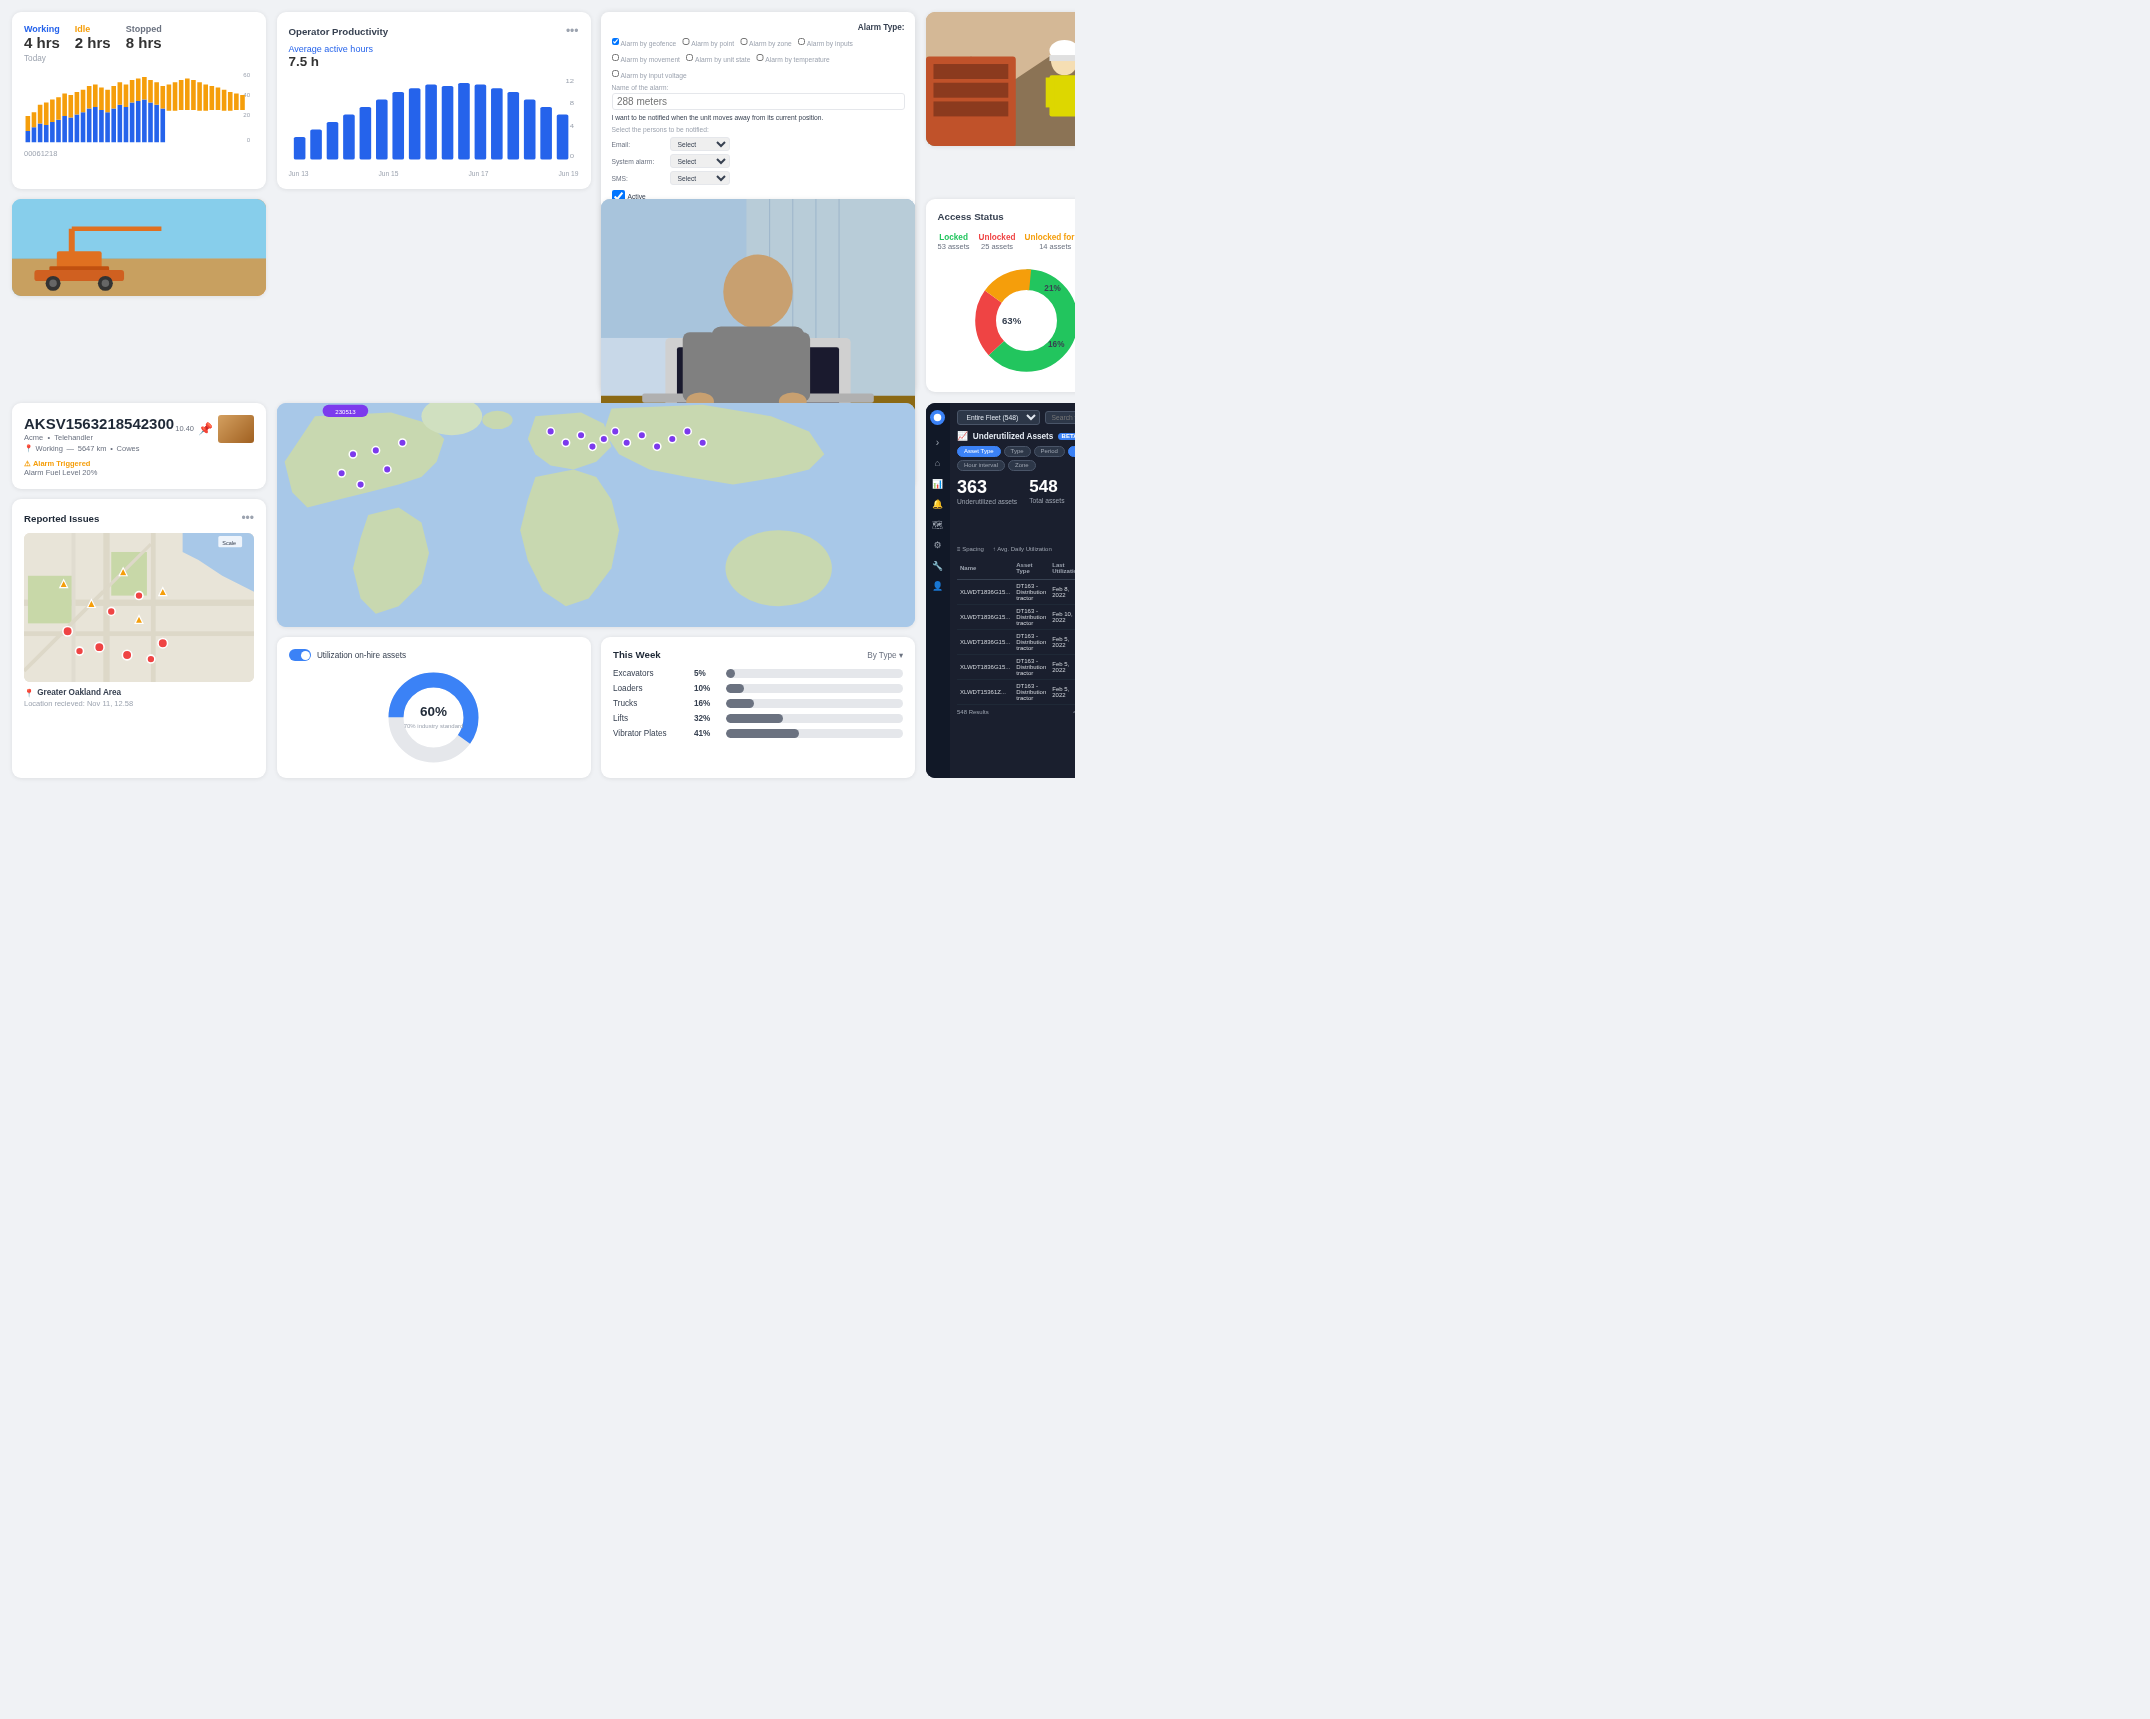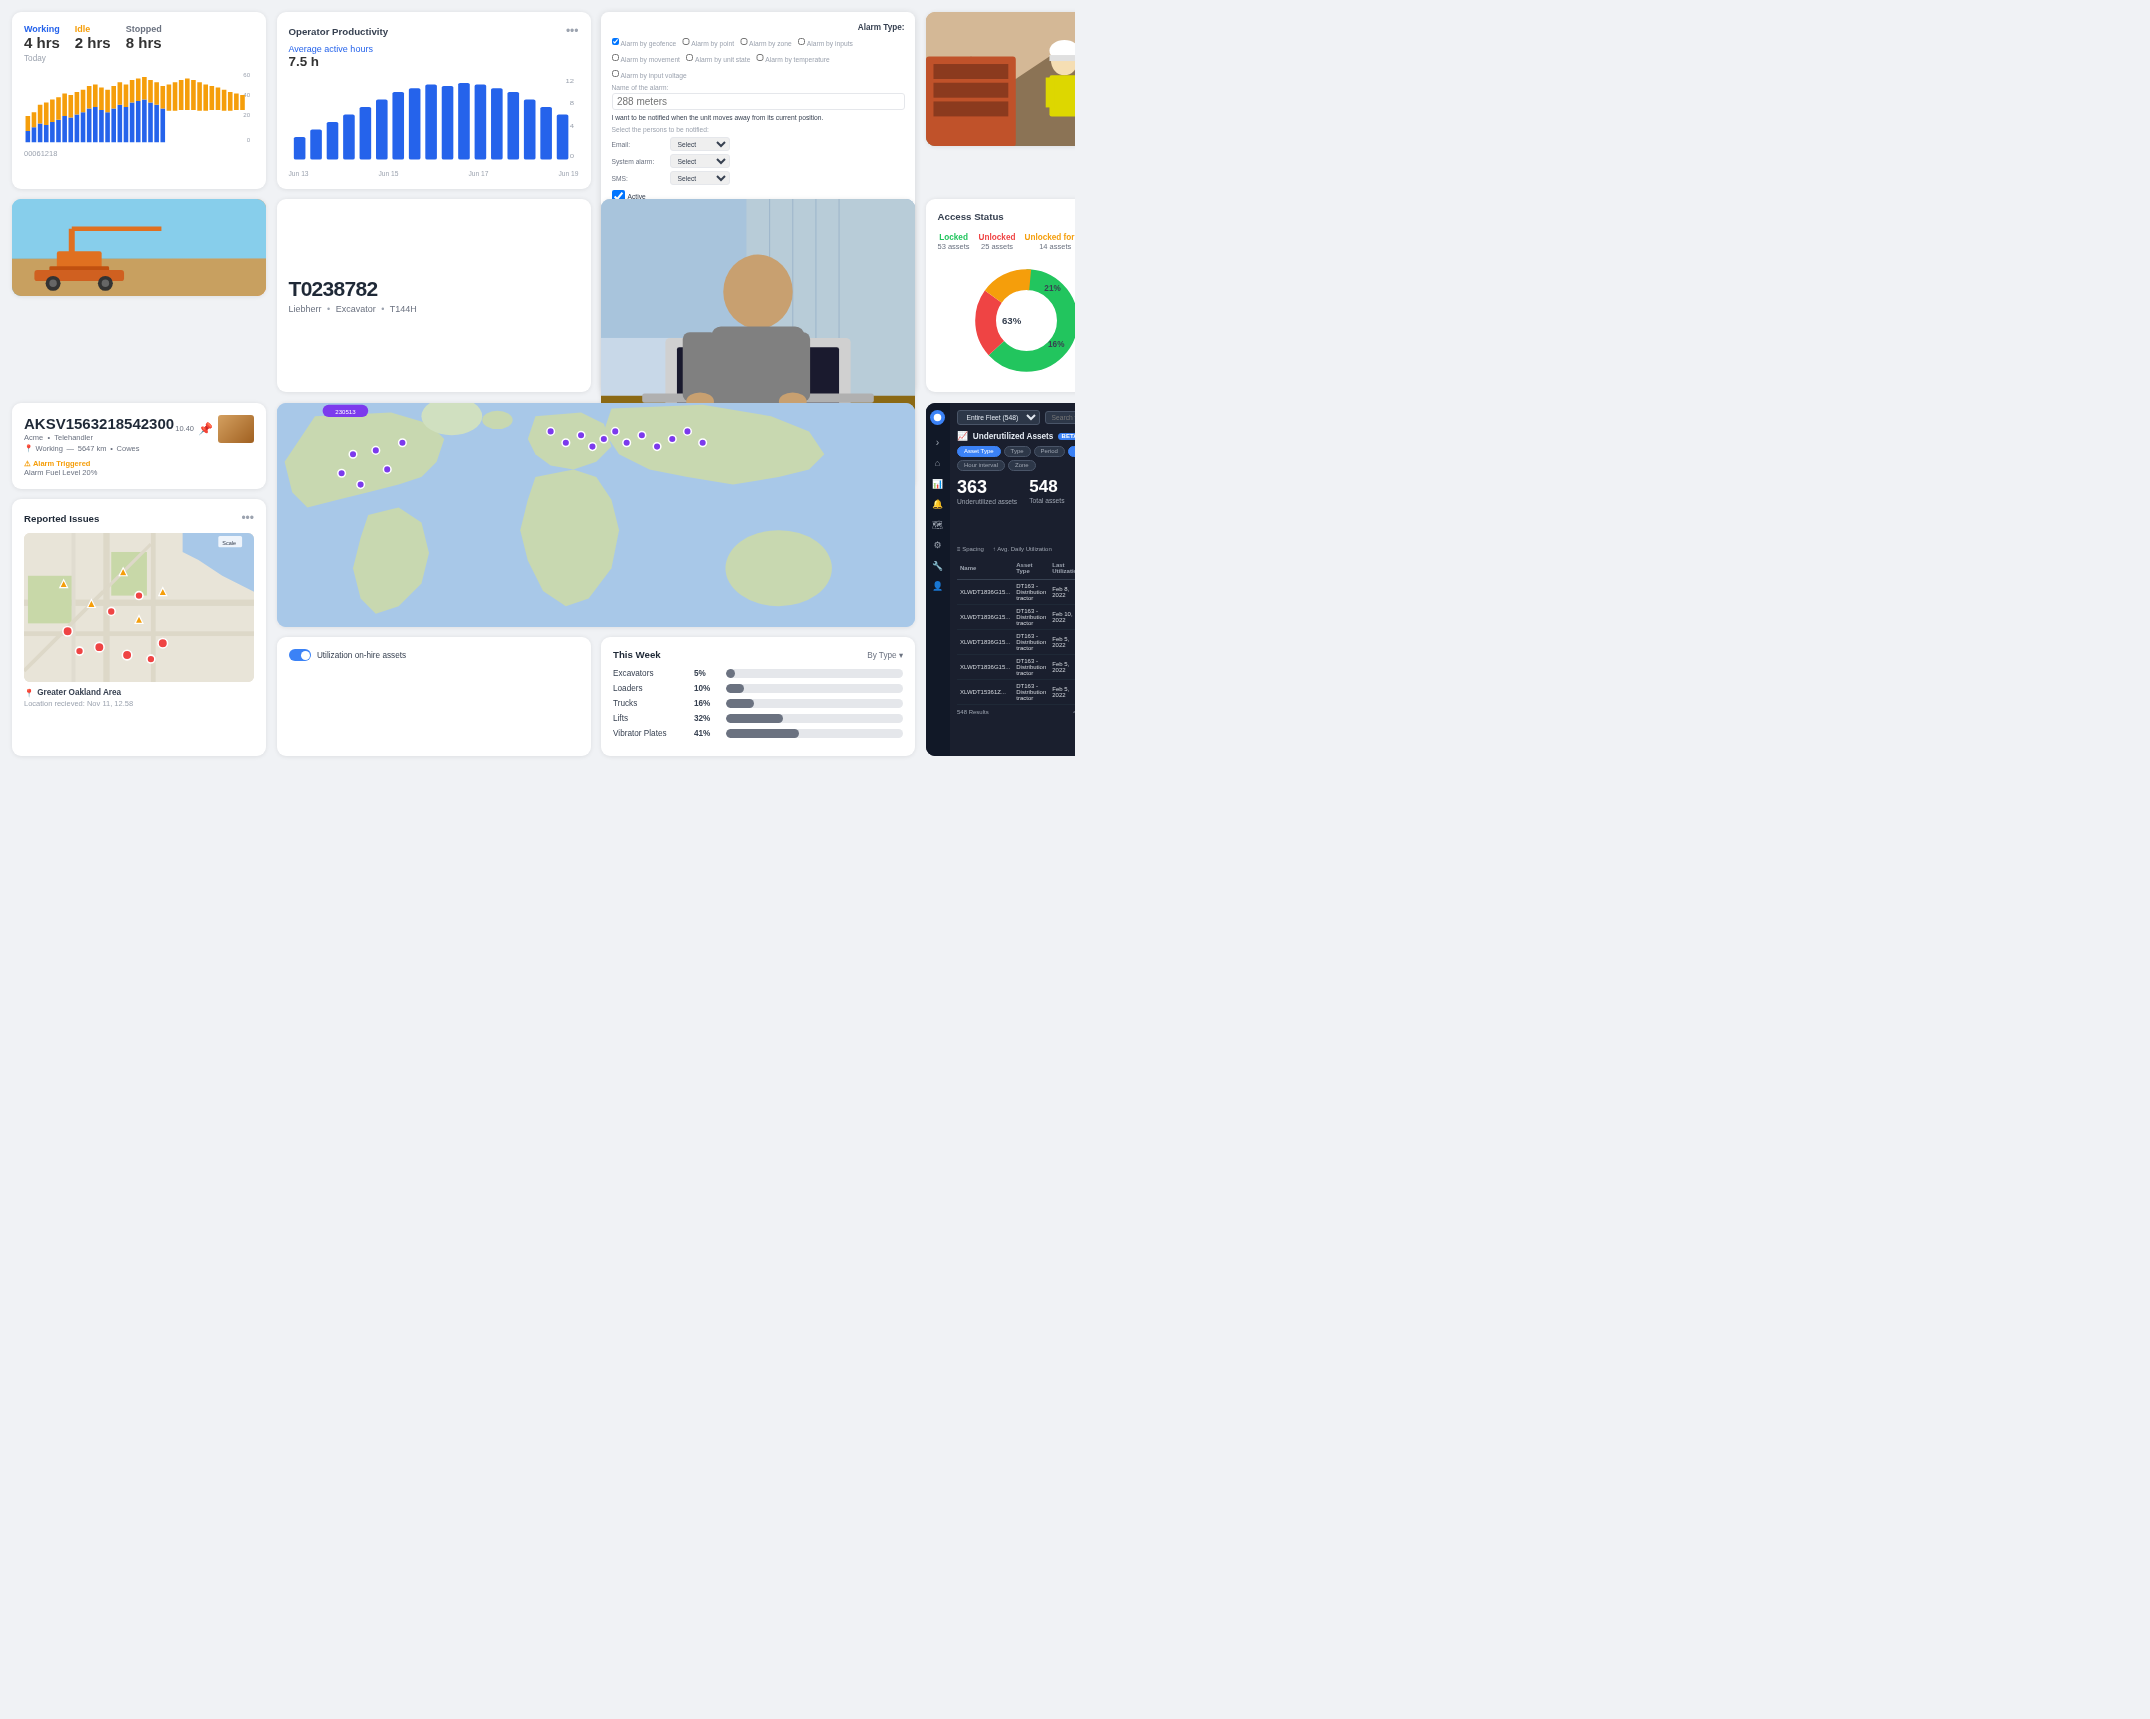--- a/index.html
+++ b/index.html
@@ -464,30 +464,20 @@
       </svg>
     </div>
     <div class="chart-date-labels">
       <span>Jun 13</span>
       <span>Jun 15</span>
       <span>Jun 17</span>
       <span>Jun 19</span>
     </div>
   </div>
 
-  <div class="card" style="grid-column:2; grid-row:2; display:flex; flex-direction:column; justify-content:center;">
-    <div style="font-size:21px; font-weight:800; color:#1f2937; letter-spacing:-0.7px;">T0238782</div>
-    <div style="font-size:9px; color:#6b7280; margin-top:3px;">
-      <span>Liebherr</span>
-      <span style="margin:0 3px; color:#9ca3af;">•</span>
-      <span>Excavator</span>
-      <span style="margin:0 3px; color:#9ca3af;">•</span>
-      <span>T144H</span>
-    </div>
-  </div>
 
   <div class="card alarm-card" style="grid-column:3; grid-row:1 / 3; font-size:7.5px;">
     <div class="alarm-row">
       <span class="alarm-title">Alarm Type:</span>
     </div>
     <div class="alarm-field">
       <div class="field-row">
         <label class="checkbox-item">
           <input type="checkbox" checked="" style="">
           <span>Alarm by geofence</span>
@@ -805,20 +795,30 @@
         <span>Greater Oakland Area</span>
       </div>
       <div style="font-size:7.5px; color:#9ca3af; margin-top:1.5px;">Location recieved: Nov 11, 12.58</div>
     </div>
   </div>
 
   <div class="card" style="grid-column:2; grid-row:5;">
     <div style="display:flex; align-items:center; gap:6px; margin-bottom:7.5px;">
       <div class="toggle-switch"></div>
       <span style="font-size:8.2px; color:#374151;">Utilization on-hire assets</span>
+    </div>
+    <div class="donut-small-container">
+      <svg width="105" height="105" viewBox="0 0 140 140">
+
+        <circle cx="70" cy="70" r="50" fill="none" stroke="#e5e7eb" stroke-width="20"></circle>
+
+        <circle cx="70" cy="70" r="50" fill="none" stroke="#3b82f6" stroke-width="20" stroke-dasharray="188 126" stroke-dashoffset="78.5" transform="rotate(-90 70 70)"></circle>
+        <text x="70" y="68" font-size="18" font-weight="800" fill="#1f2937" text-anchor="middle">60%</text>
+        <text x="70" y="84" font-size="8" fill="#9ca3af" text-anchor="middle">70% industry standard</text>
+      </svg>
     </div>
   </div>
 
   <div class="card" style="grid-column:3; grid-row:5;">
     <div style="display:flex; justify-content:space-between; align-items:center; margin-bottom:9px;">
       <span style="font-size:9.7px; font-weight:600; color:#1f2937;">This Week</span>
       <span style="font-size:8.2px; color:#6b7280; cursor:pointer;">By Type ▾</span>
     </div>
     <div>
       <div class="category-row">

